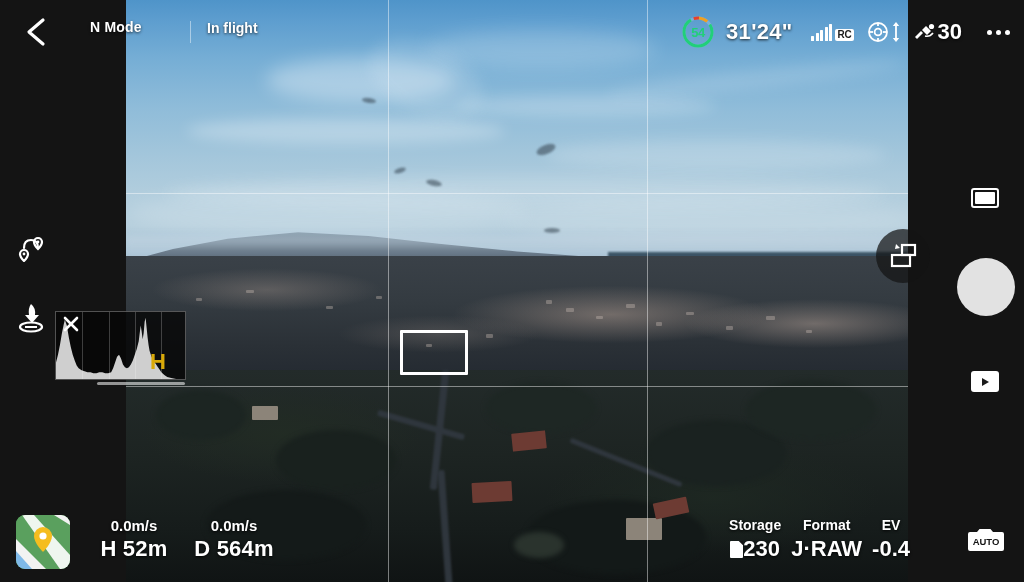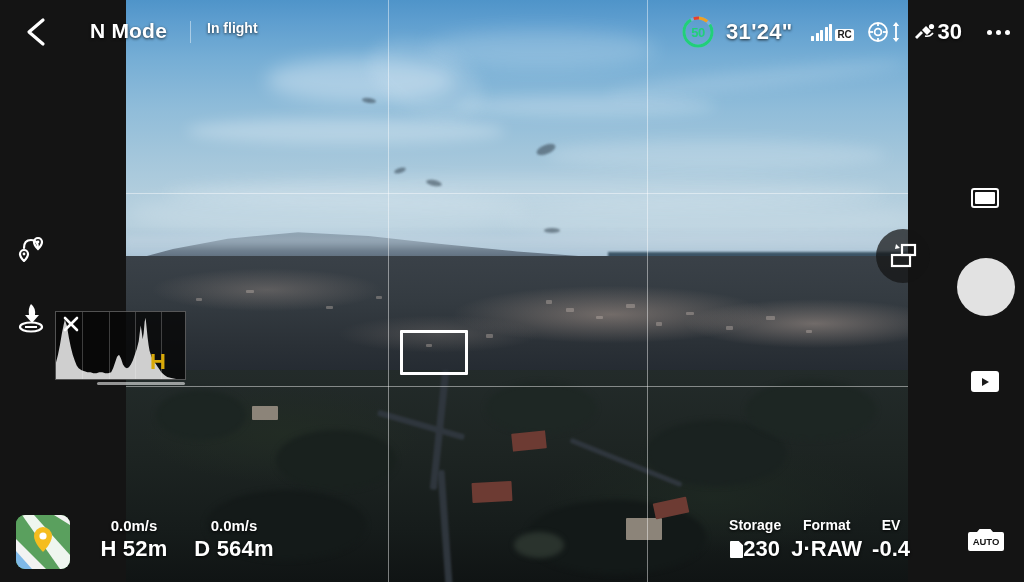--- a/index.html
+++ b/index.html
@@ -191,21 +191,21 @@
     height: 32px;
     cursor: pointer;
     pointer-events: auto;
   }
   .back-chevron svg { display: block; }
   .mode-label {
     position: absolute;
     left: 90px;
     top: 19px;
     color: #ffffff;
-    font-size: 21px;
+    font-size: 14px;
     font-weight: bold;
     letter-spacing: 0.2px;
     text-shadow: 0 1px 3px rgba(0,0,0,0.75);
     pointer-events: auto;
     cursor: pointer;
   }
   .topbar-divider {
     position: absolute;
     left: 190px;
     top: 21px;
@@ -602,21 +602,21 @@
       <div class="battery-ring">
         <svg width="34" height="34" viewBox="0 0 34 34">
           <circle cx="17" cy="17" r="14" fill="none" stroke="rgba(255,255,255,0.18)" stroke-width="3"></circle>
 
           <circle cx="17" cy="17" r="14" fill="none" stroke="#21cf7a" stroke-width="3" stroke-dasharray="66 22" stroke-dashoffset="-14" stroke-linecap="butt" transform="rotate(-90 17 17)"></circle>
 
           <circle cx="17" cy="17" r="14" fill="none" stroke="#f0a020" stroke-width="3" stroke-dasharray="9 79" stroke-dashoffset="-1" stroke-linecap="butt" transform="rotate(-90 17 17)"></circle>
 
           <circle cx="17" cy="17" r="14" fill="none" stroke="#e8402a" stroke-width="3" stroke-dasharray="6 82" stroke-dashoffset="-83" stroke-linecap="butt" transform="rotate(-90 17 17)"></circle>
         </svg>
-        <div class="battery-pct">50</div>
+        <div class="battery-pct">54</div>
       </div>
 
       <div class="flight-time">31'24"</div>
 
       <div class="signal-group">
         <div class="sig-bars">
           <div class="sig-bar" style="height:5px;"></div>
           <div class="sig-bar" style="height:8px;"></div>
           <div class="sig-bar" style="height:11px;"></div>
           <div class="sig-bar" style="height:14px;"></div>

